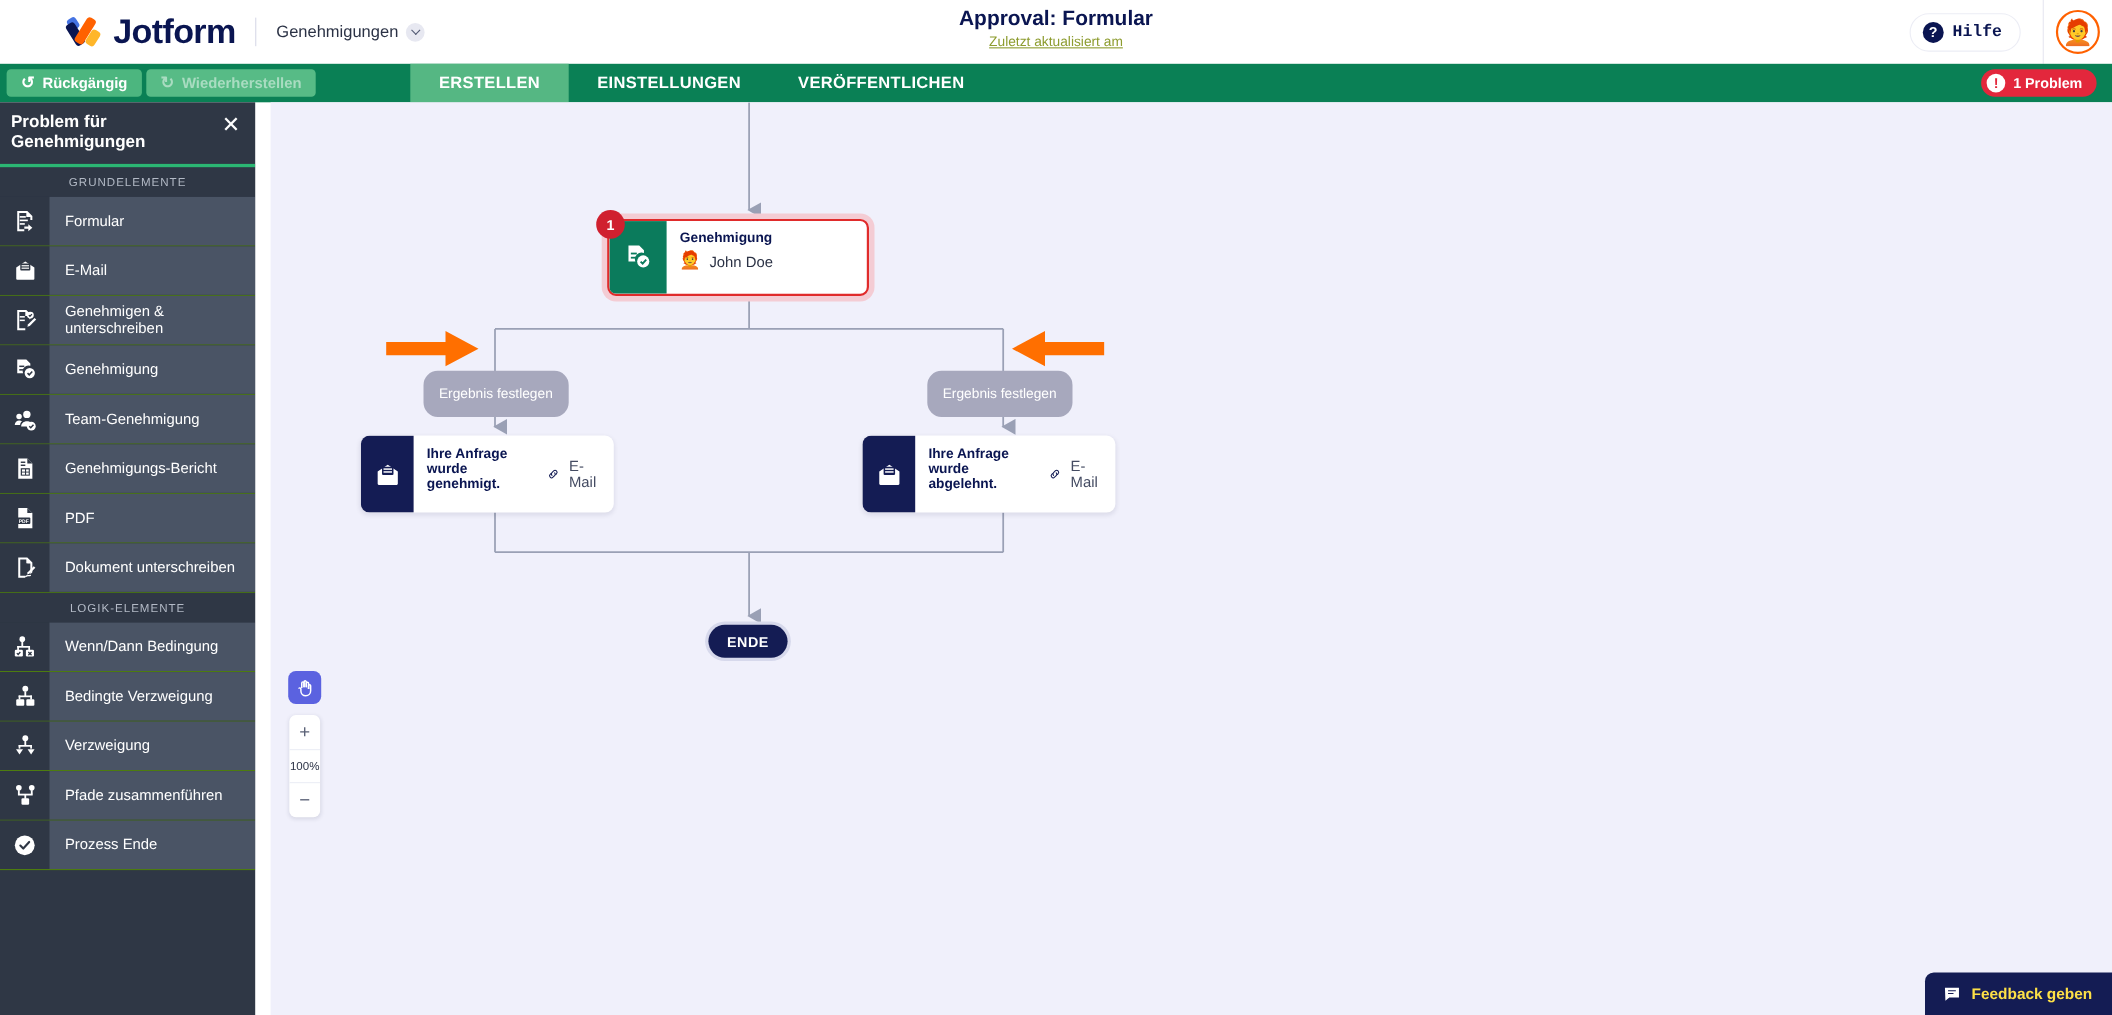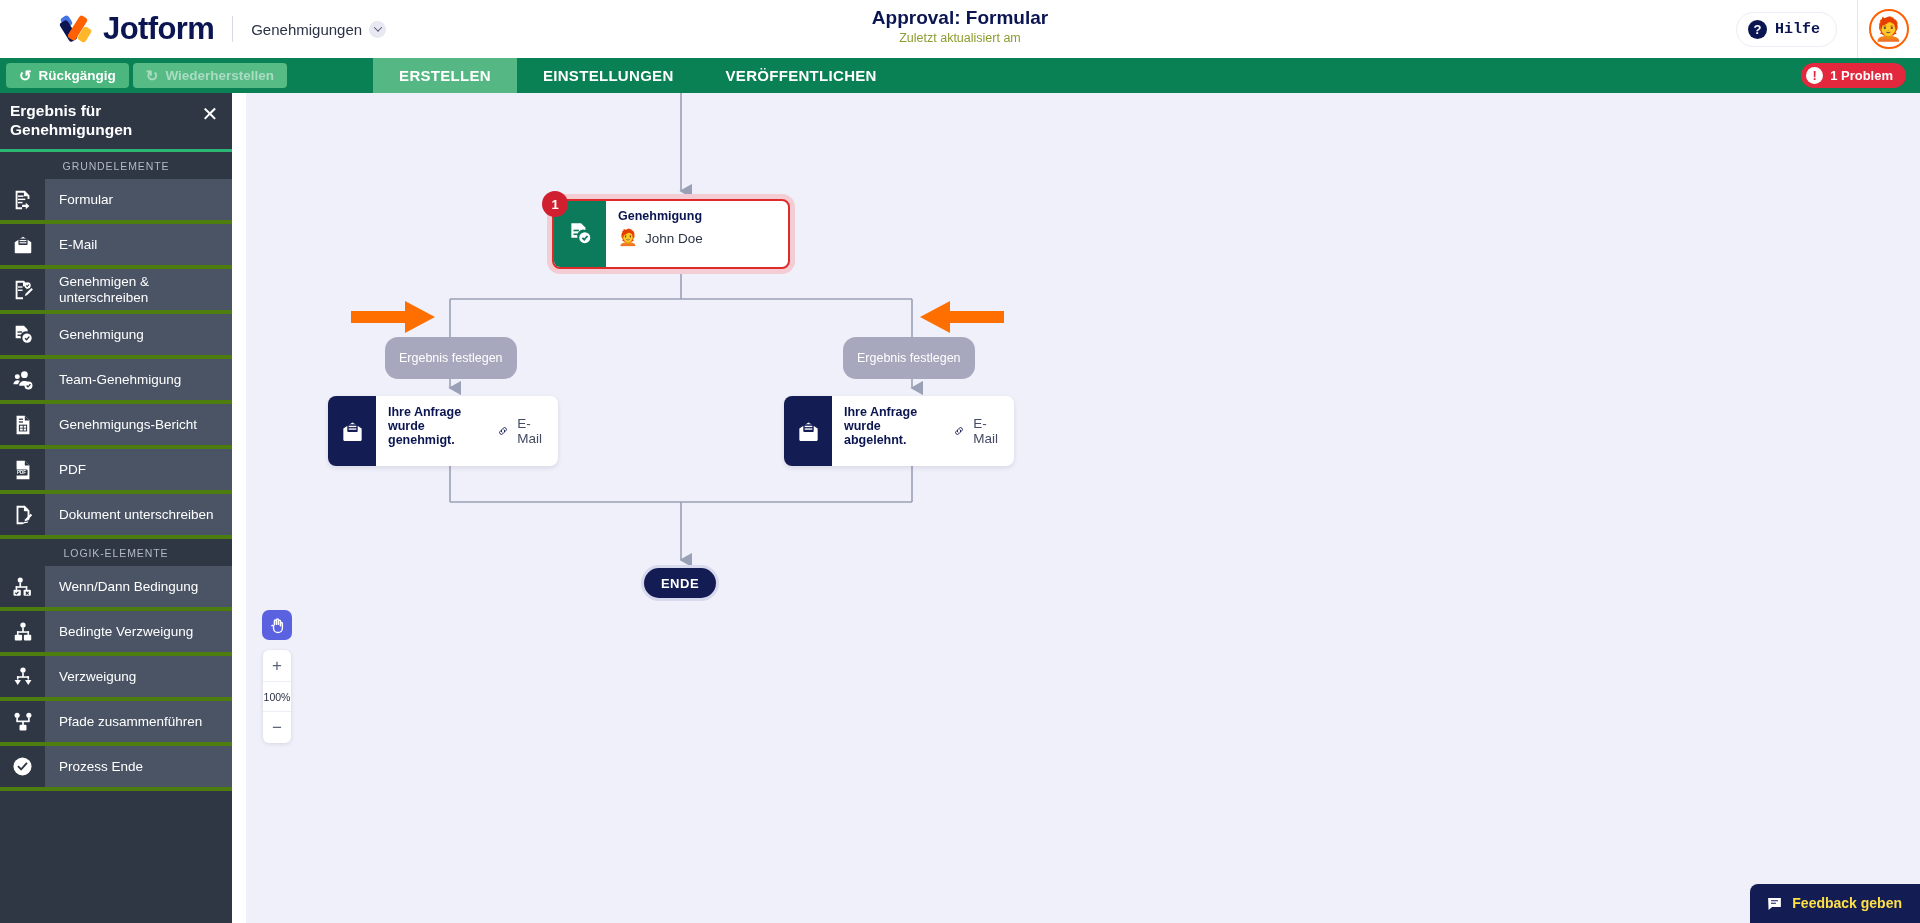--- a/index.html
+++ b/index.html
@@ -41,21 +41,21 @@
   }
   .chev::after {
     content: ""; width: 5px; height: 5px; border-right: 1.6px solid #525a73;
     border-bottom: 1.6px solid #525a73; transform: rotate(45deg) translate(-1px,-1px);
   }
   .title-block {
     position: absolute; left: 0; right: 0; top: 6px;
     text-align: center; pointer-events: none;
   }
   .title-main { font-size: 19px; font-weight: bold; color: #0a1551; line-height: 24px; }
-  .title-sub { font-size: 12.5px; color: #8d9c2f; line-height: 16px; }
+  .title-sub { font-size: 12.5px; color: #8d9c2f; line-height: 16px; text-decoration: underline; }
   .hdr-right {
     margin-left: auto; display: flex; align-items: center; height: 58px;
   }
   .help-btn {
     display: flex; align-items: center; gap: 8px;
     border: 1px solid #ecedf5; border-radius: 20px;
     padding: 7px 16px 7px 11px; cursor: pointer; background: #fff;
   }
   .help-ico {
     width: 19px; height: 19px; border-radius: 50%; background: #0a1551;
@@ -124,21 +124,21 @@
     width: 20px; height: 20px; color: #ffffff; font-size: 20px; line-height: 18px;
     text-align: center; cursor: pointer; font-weight: 300;
   }
   .sb-group {
     background: #2f3745; text-align: center;
     font-size: 10.5px; color: #b3bac6; letter-spacing: 0.9px;
     padding: 8px 0 7px;
   }
   .sb-item {
     display: flex; align-items: stretch; height: 45px;
-    border-bottom: 4px solid #4d7c0f; cursor: pointer;
+    border-bottom: 1px solid #4d7c0f; cursor: pointer;
   }
   .sb-ico-cell {
     width: 45px; min-width: 45px; background: #2f3745;
     display: flex; align-items: center; justify-content: center;
   }
   .sb-lbl-cell {
     flex: 1; background: #4a5465;
     display: flex; align-items: center; padding: 0 14px;
     font-size: 13.5px; color: #ffffff; line-height: 16px;
   }
@@ -305,21 +305,21 @@
   <div class="problem-wrap">
     <div class="problem-pill">
       <span class="problem-ico">!</span>
       <span class="problem-lbl">1 Problem</span>
     </div>
   </div>
 </div>
 
 <div class="sidebar">
   <div class="sb-head">
-    <div class="sb-title">Ergebnis für Genehmigungen</div>
+    <div class="sb-title">Problem für Genehmigungen</div>
     <div class="sb-close">✕</div>
   </div>
 
   <div class="sb-group">GRUNDELEMENTE</div>
 
   <div class="sb-item">
     <div class="sb-ico-cell">
       <svg class="sb-ico" width="22" height="22" viewBox="0 0 24 24" fill="#fff">
           <path d="M4 2h10l5 5v4h-2V8h-4V4H6v16h5v2H4z"></path>
           <rect x="6.5" y="7" width="6" height="1.6"></rect>

